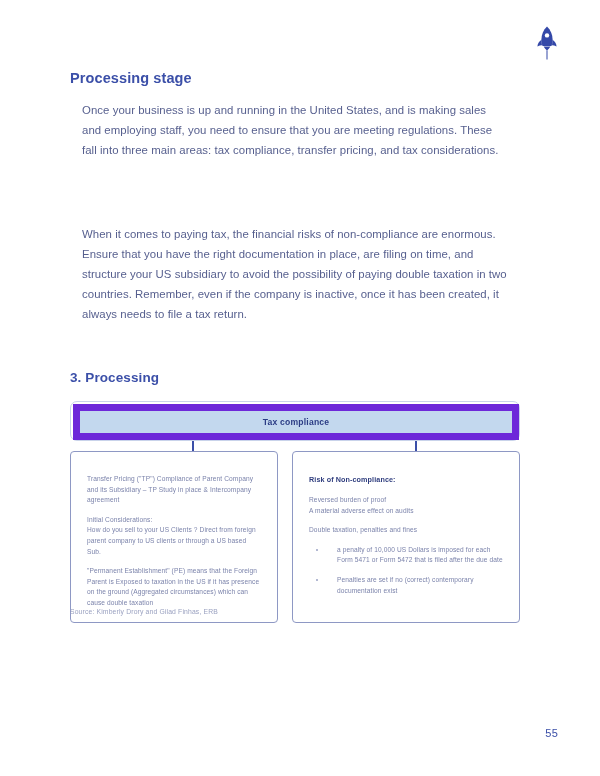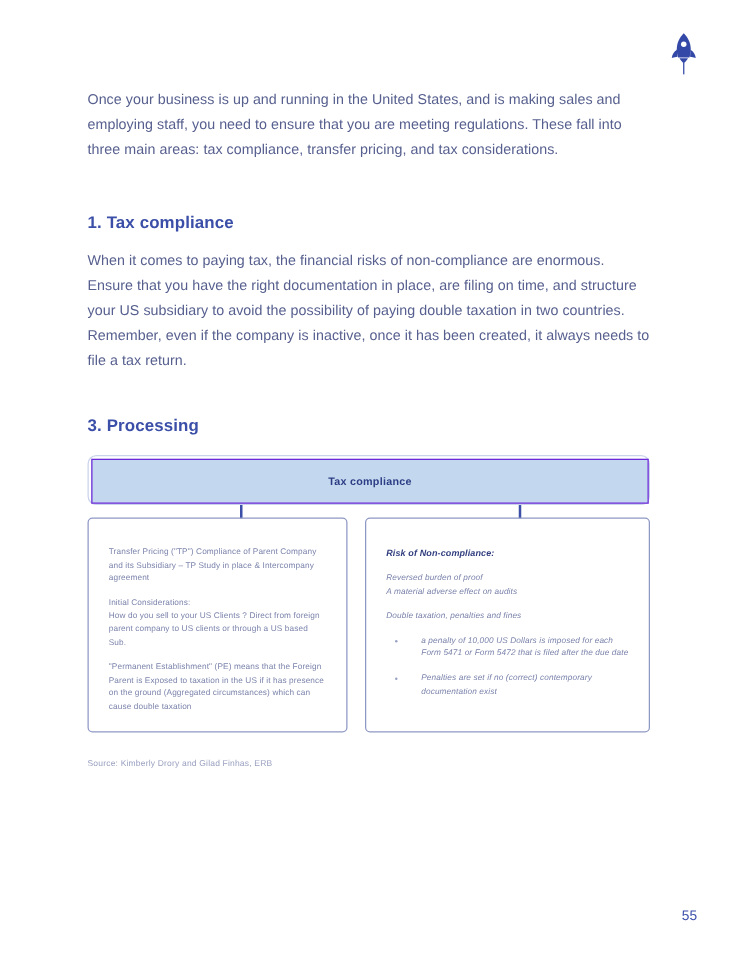--- a/index.html
+++ b/index.html
@@ -51,21 +51,21 @@
     font-weight: 700;
     color: #3b4fa8;
     margin: 0 0 14px 0;
     letter-spacing: 0.1px;
   }
 
   p.body-text {
     font-size: 11.4px;
     line-height: 20px;
     color: #565f8e;
-    margin: 0;
+    margin: 12px;
     letter-spacing: 0.05px;
   }
 
   .block-gap-lg { height: 34px; }
   .block-gap-xl { height: 40px; }
 
   
   .diagram {
     position: relative;
     width: 450px;
@@ -83,21 +83,21 @@
     border-radius: 7px;
     box-sizing: border-box;
   }
   .banner-fill {
     position: absolute;
     left: 2px;
     top: 2px;
     width: 446px;
     height: 36px;
     background: #c3d8ee;
-    border: 1px solid #6d28d9;
+    border: 7px solid #6d28d9;
     box-sizing: border-box;
     display: flex;
     align-items: center;
     justify-content: center;
   }
   .banner-label {
     font-size: 8.6px;
     font-weight: 700;
     color: #2c3d85;
     letter-spacing: 0.2px;
@@ -127,21 +127,21 @@
   .panel {
     position: absolute;
     top: 50px;
     height: 172px;
     border: 1px solid #8e98c4;
     border-radius: 4px;
     box-sizing: border-box;
     background: #ffffff;
   }
   .panel.left  { left: 0px;   width: 208px; }
-  .panel.right { left: 222px; width: 228px; font-style: italic; }
+  .panel.right { left: 222px; width: 228px; }
 
   .panel-inner {
     padding: 22px 16px 10px 16px;
   }
 
   .panel-text {
     font-size: 6.6px;
     line-height: 10.6px;
     color: #7b83ab;
     margin: 0;
@@ -213,25 +213,25 @@
       <circle cx="15" cy="11.4" r="2.2" fill="#ffffff"></circle>
       <path d="M9.6 15.8c-2.4 1.5-3.9 3.8-4.2 6.6 1.6-.6 3.1-1 4.6-1.1-.3-1.7-.4-3.5-.4-5.5z" fill="#3448a8"></path>
       <path d="M20.4 15.8c2.4 1.5 3.9 3.8 4.2 6.6-1.6-.6-3.1-1-4.6-1.1.3-1.7.4-3.5.4-5.5z" fill="#3448a8"></path>
       <path d="M11.6 22.6h6.8c-.9 1.7-2.1 3-3.4 4-1.3-1-2.5-2.3-3.4-4z" fill="#3448a8"></path>
       <rect x="14.5" y="26.3" width="1" height="9.2" fill="#3448a8"></rect>
     </svg>
   </div>
 
   <div class="content">
 
+    <h1 class="section-title">Processing stage</h1>
     <p class="body-text">Once your business is up and running in the United States, and is making sales and employing staff, you need to ensure that you are meeting regulations. These fall into three main areas: tax compliance, transfer pricing, and tax considerations.</p>
 
     <div class="block-gap-xl"></div>
 
-    <h2 class="sub-title">1. Tax compliance</h2>
     <p class="body-text">When it comes to paying tax, the financial risks of non-compliance are enormous. Ensure that you have the right documentation in place, are filing on time, and structure your US subsidiary to avoid the possibility of paying double taxation in two countries. Remember, even if the company is inactive, once it has been created, it always needs to file a tax return.</p>
 
     <div class="block-gap-lg"></div>
 
     <h2 class="sub-title">3. Processing</h2>
 
     <div class="diagram">
 
       <div class="banner-frame">
         <div class="banner-fill">

